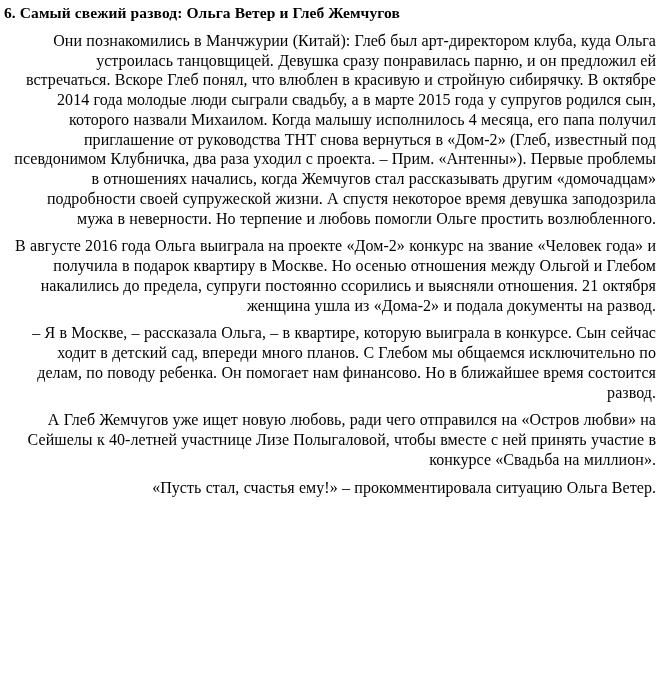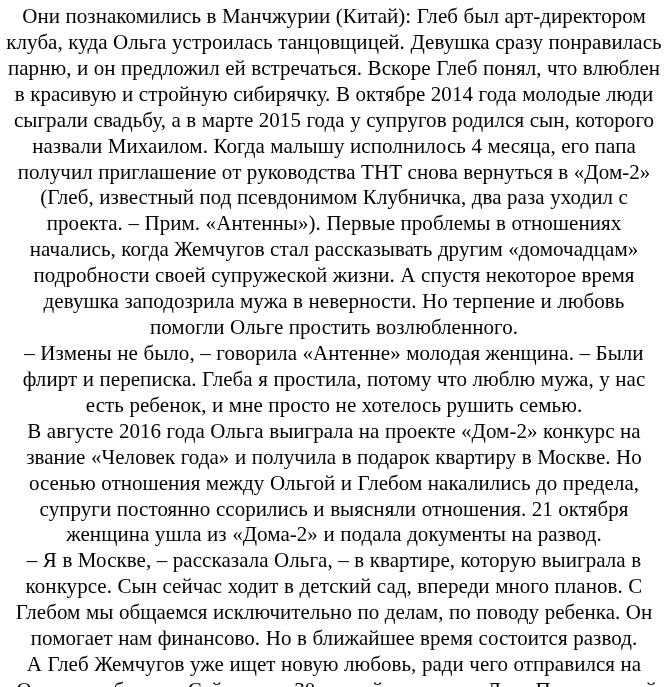--- a/index.html
+++ b/index.html
@@ -19,34 +19,34 @@
     padding: 4px 6px 6px 4px;
   }
   .headline {
     font-size: 15.5px;
     font-weight: 700;
     line-height: 1.22;
     margin: 0 0 2px 0;
     letter-spacing: 0.1px;
   }
   .para {
-    font-size: 21px;
+    font-size: 16px;
     line-height: 1.235;
-    margin: 0;
-    text-align: center;
+    margin: 8px;
+    text-align: right;
     letter-spacing: 0.05px;
     word-spacing: 0.2px;
   }
   .para + .para {
     margin-top: 0px;
   }
 </style>
 </head>
 <body>
 
 <div class="page">
+  <h1 class="headline">6. Самый свежий развод: Ольга Ветер и Глеб Жемчугов</h1>
   <p class="para">Они познакомились в Манчжурии (Китай): Глеб был арт-директором клуба, куда Ольга устроилась танцовщицей. Девушка сразу понравилась парню, и он предложил ей встречаться. Вскоре Глеб понял, что влюблен в красивую и стройную сибирячку. В октябре 2014 года молодые люди сыграли свадьбу, а в марте 2015 года у супругов родился сын, которого назвали Михаилом. Когда малышу исполнилось 4 месяца, его папа получил приглашение от руководства ТНТ снова вернуться в «Дом-2» (Глеб, известный под псевдонимом Клубничка, два раза уходил с проекта. – Прим. «Антенны»). Первые проблемы в отношениях начались, когда Жемчугов стал рассказывать другим «домочадцам» подробности своей супружеской жизни. А спустя некоторое время девушка заподозрила мужа в неверности. Но терпение и любовь помогли Ольге простить возлюбленного.</p>
-  <p class="para">– Измены не было, – говорила «Антенне» молодая женщина. – Были флирт и переписка. Глеба я простила, потому что люблю мужа, у нас есть ребенок, и мне просто не хотелось рушить семью.</p>
   <p class="para">В августе 2016 года Ольга выиграла на проекте «Дом-2» конкурс на звание «Человек года» и получила в подарок квартиру в Москве. Но осенью отношения между Ольгой и Глебом накалились до предела, супруги постоянно ссорились и выясняли отношения. 21 октября женщина ушла из «Дома-2» и подала документы на развод.</p>
   <p class="para">– Я в Москве, – рассказала Ольга, – в квартире, которую выиграла в конкурсе. Сын сейчас ходит в детский сад, впереди много планов. С Глебом мы общаемся исключительно по делам, по поводу ребенка. Он помогает нам финансово. Но в ближайшее время состоится развод.</p>
-  <p class="para">А Глеб Жемчугов уже ищет новую любовь, ради чего отправился на «Остров любви» на Сейшелы к 30-летней участнице Лизе Полыгаловой, чтобы вместе с ней принять участие в конкурсе «Свадьба на миллион».</p>
+  <p class="para">А Глеб Жемчугов уже ищет новую любовь, ради чего отправился на «Остров любви» на Сейшелы к 40-летней участнице Лизе Полыгаловой, чтобы вместе с ней принять участие в конкурсе «Свадьба на миллион».</p>
   <p class="para">«Пусть стал, счастья ему!» – прокомментировала ситуацию Ольга Ветер.</p>
 </div>
 
 </body></html>

